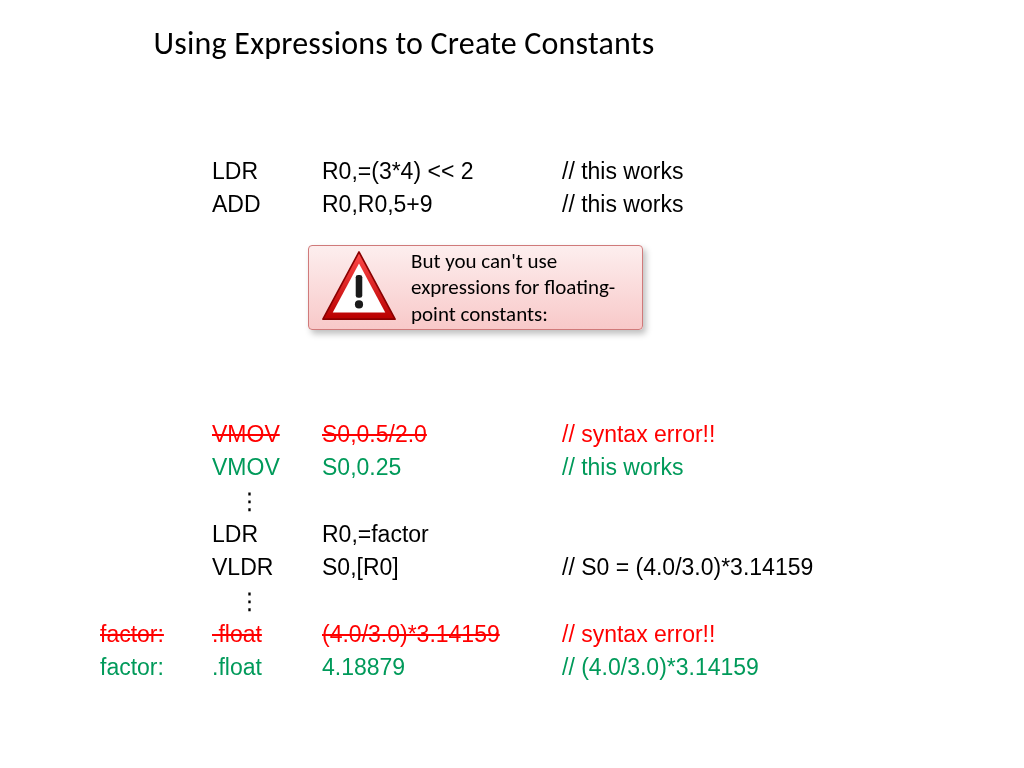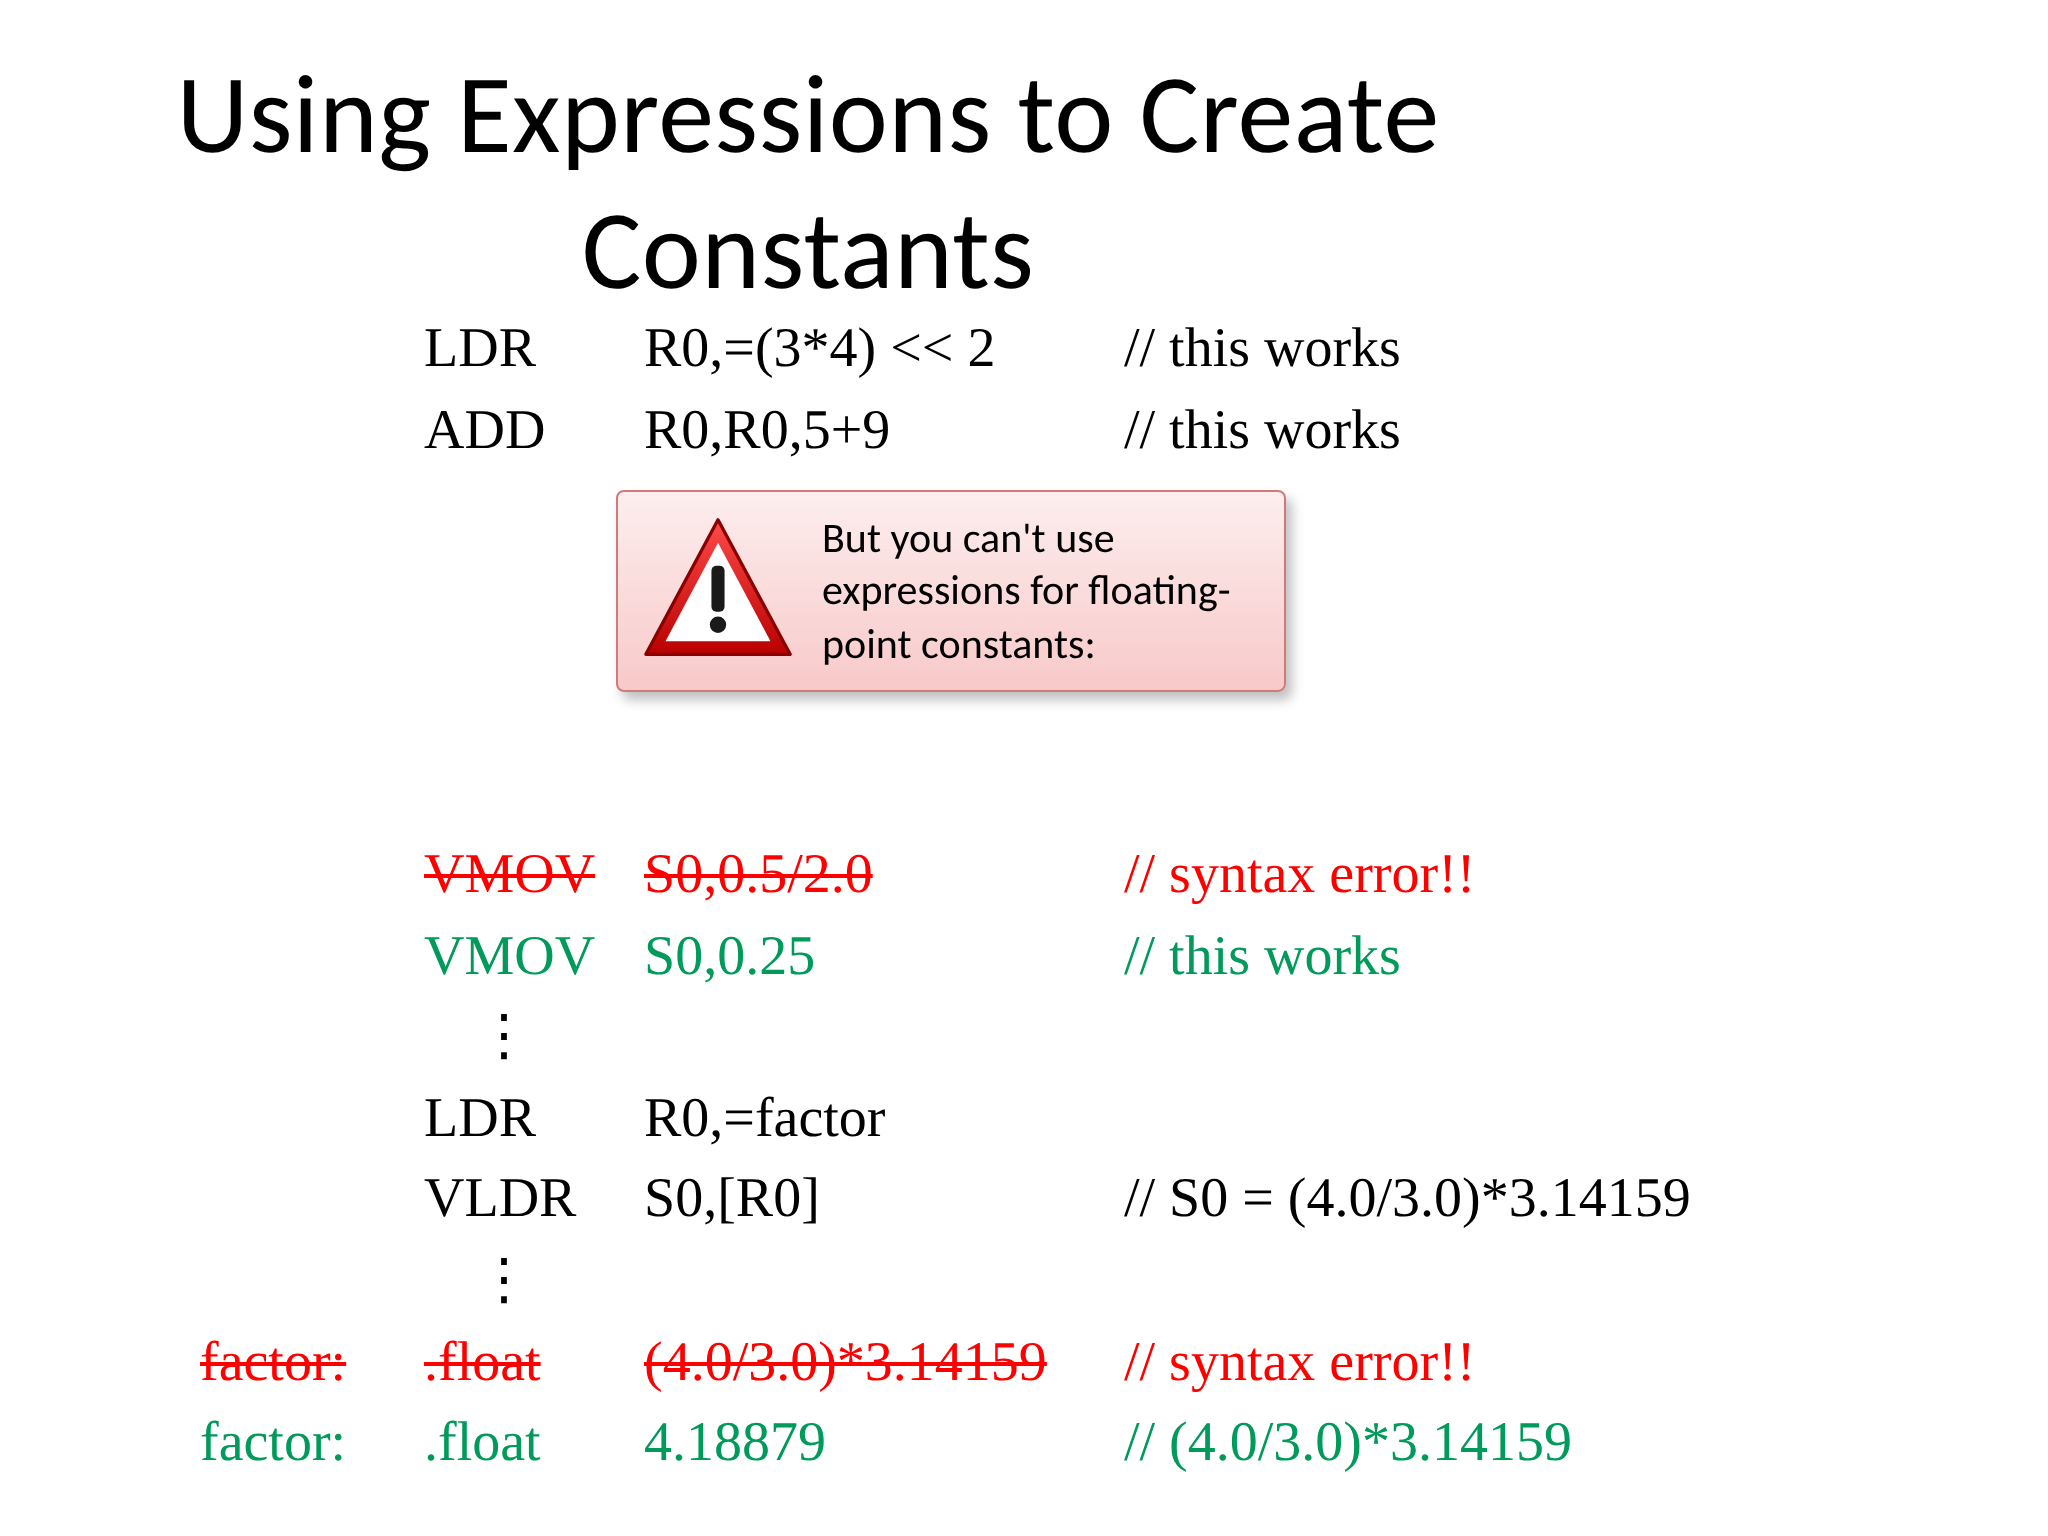--- a/index.html
+++ b/index.html
@@ -16,30 +16,30 @@
     width: 1024px;
     height: 768px;
     box-sizing: border-box;
   }
   .title {
     position: absolute;
     top: 24px;
     left: 0;
     width: 808px;
     text-align: center;
-    font-size: 56px;
+    font-size: 32px;
     font-weight: 400;
     letter-spacing: 0.2px;
   }
   .code-block {
     position: absolute;
     left: 100px;
     width: 880px;
-    font-family: Liberation Serif, serif;
-    font-size: 28px;
+    font-family: Liberation Sans, sans-serif;
+    font-size: 23px;
     line-height: 1.45;
     white-space: pre;
   }
   .block-top { top: 155px; }
   .block-bottom { top: 418px; }
   .col-label { display: inline-block; width: 112px; }
   .col-op    { display: inline-block; width: 110px; }
   .col-arg   { display: inline-block; width: 240px; }
   .col-cmt   { display: inline-block; }
   .red    { color: #ff0000; }
@@ -51,21 +51,21 @@
     padding-left: 26px;
     box-sizing: border-box;
     letter-spacing: 0;
   }
   
   .callout {
     position: absolute;
     top: 245px;
     left: 308px;
     width: 335px;
-    height: 101px;
+    height: 85px;
     border: 1px solid #d07a7a;
     border-radius: 4px;
     background: linear-gradient(#fdeeee, #f8c9c9);
     box-shadow: 3px 4px 6px rgba(0,0,0,0.25);
     display: flex;
     align-items: center;
     padding: 8px 12px 8px 6px;
     box-sizing: border-box;
   }
   .callout .icon {

